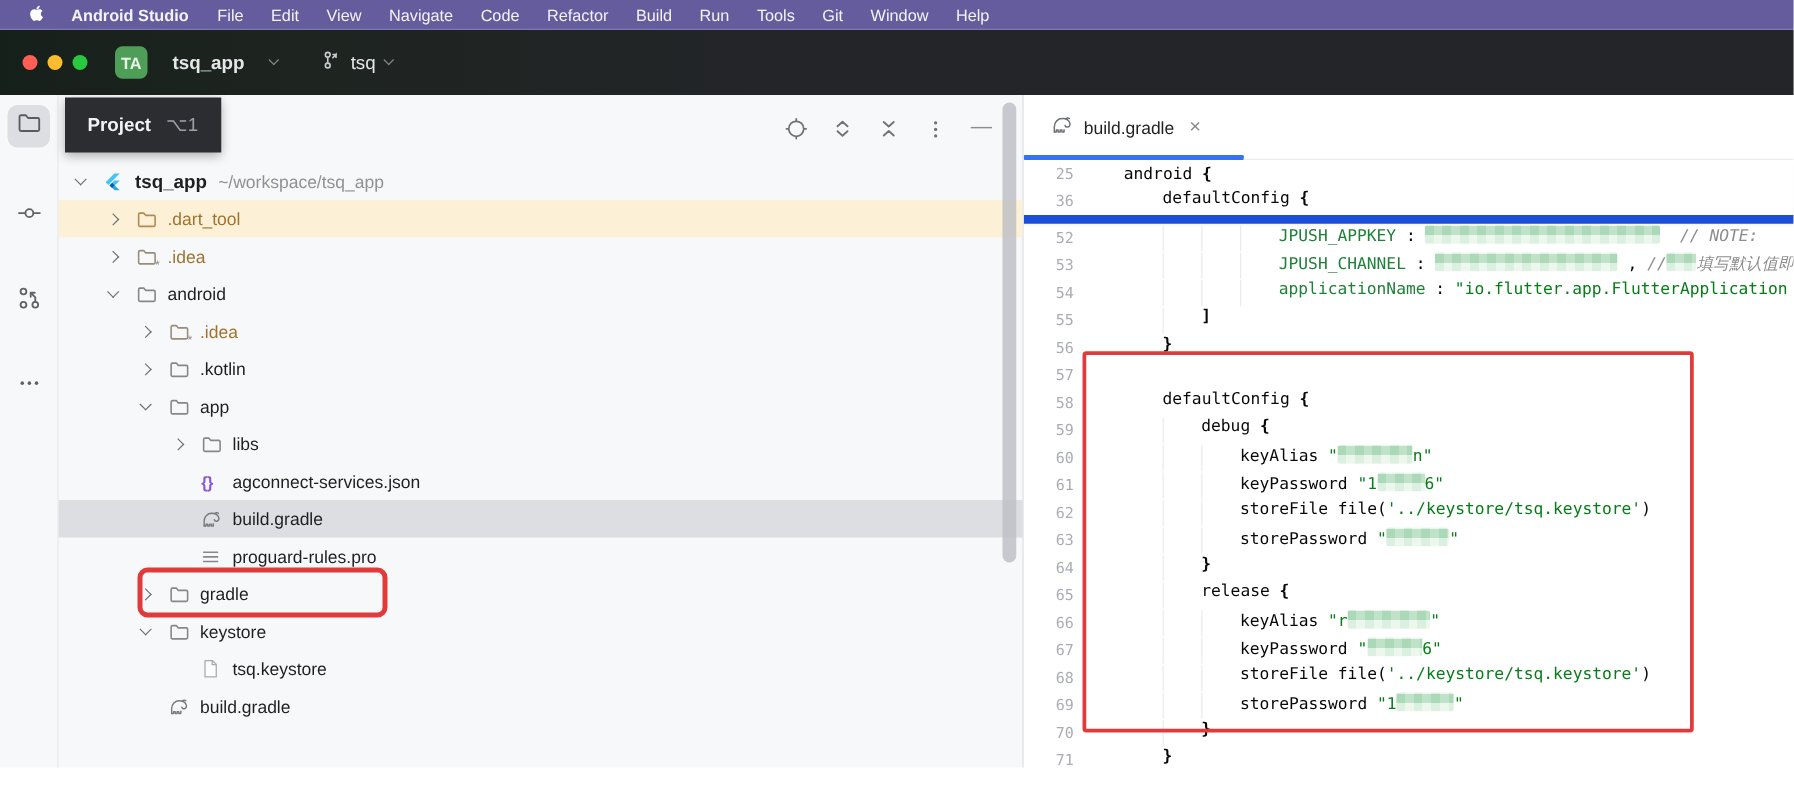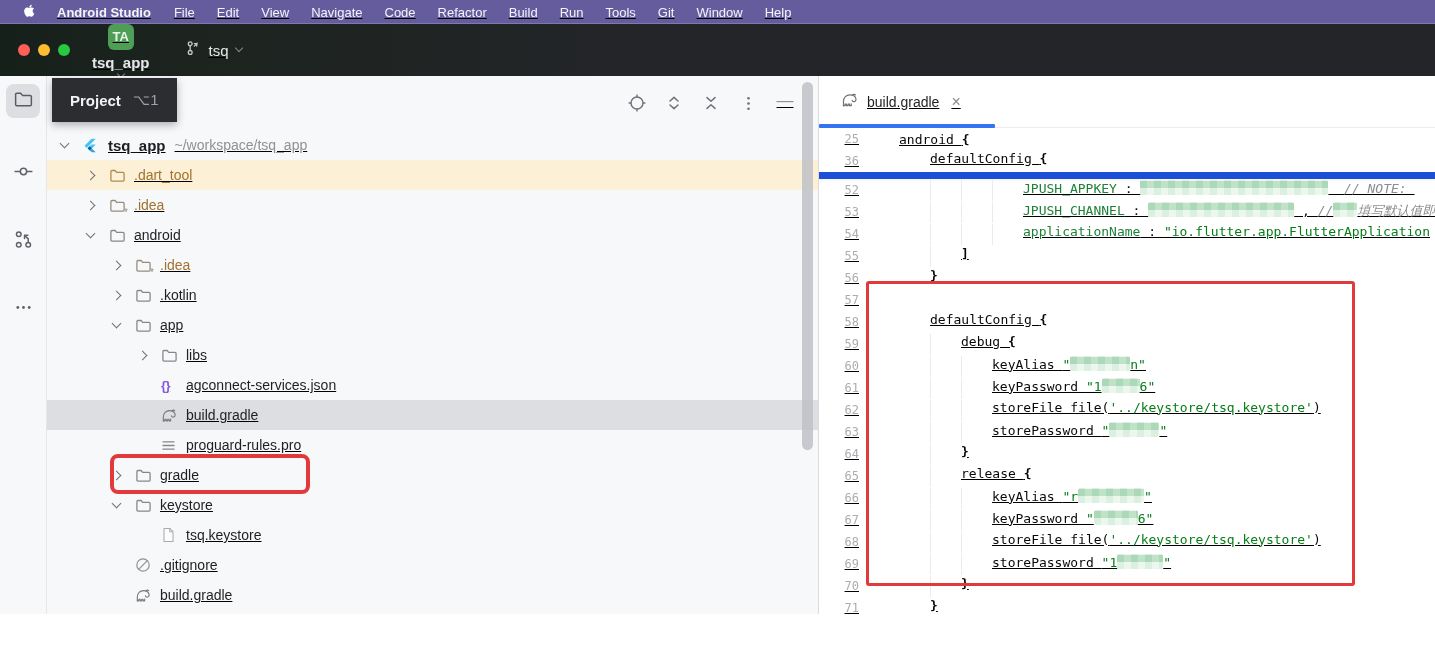--- a/index.html
+++ b/index.html
@@ -1,33 +1,33 @@
 <!DOCTYPE html>
 <html><head>
 <meta charset="utf-8">
 <style>
   * { margin:0; padding:0; box-sizing:border-box; }
   html,body { width:1435px; height:649px; overflow:hidden; background:#fff;
     font-family:"Liberation Sans", sans-serif; }
-  .app { position:relative; width:1435px; height:614px; overflow:hidden;text-decoration:underline; }
+  .app { position:relative; width:1435px; height:614px; overflow:hidden; }
 
   
   .menubar { height:24px; background:#655c9e; display:flex; align-items:center;
     color:#f4f3f8; font-size:13px; box-shadow:inset 0 -1px 0 rgba(255,255,255,.18); }
   .apple { margin:0 10px 0 22px; display:flex; align-items:center; }
   .appname { font-weight:bold; padding:0 12px; }
   .mi { padding:0 11px; cursor:default; }
 
   
   .titlebar { height:52px; display:flex; align-items:center;
     background:linear-gradient(90deg,#16201a 0%,#1d241f 14%,#232528 42%,#242528 100%); }
   .lights { display:flex; gap:8px; margin-left:18px; }
   .light { width:12px; height:12px; border-radius:50%; }
   .l-red{ background:#ff5f57; } .l-yel{ background:#febc2e; } .l-grn{ background:#28c840; }
-  .proj-group { display:flex; align-items:center; margin-left:22px; gap:4px; cursor:default;flex-direction:column; }
+  .proj-group { display:flex; align-items:center; margin-left:22px; gap:20px; cursor:default; }
   .avatar { width:26px; height:26px; border-radius:6px; background:#4f9e58; color:#eaf4ea;
     font-size:13px; font-weight:bold; display:flex; align-items:center; justify-content:center; }
   .tb-name { color:#e6e7e9; font-size:15px; font-weight:bold; }
   .chev { display:inline-block; width:7px; height:7px; border-right:1.6px solid #84878d;
     border-bottom:1.6px solid #84878d; transform:rotate(45deg); margin-top:-4px; }
   .chev.small { width:6px; height:6px; }
   .branch-group { display:flex; align-items:center; gap:7px; margin-left:34px; }
   .tb-branch { color:#e6e7e9; font-size:15px; }
 
   
@@ -368,30 +368,20 @@
               <svg width="15" height="16" viewBox="0 0 16 17" fill="#fdfdfe" stroke="#a9abaf" stroke-width="1.1" stroke-linejoin="round">
                 <path d="M3.2 1.5h6.3l3.3 3.3v10.7H3.2z"></path>
                 <path d="M9.3 1.5v3.5h3.5" fill="none"></path>
               </svg>
             </span>
             <span class="tlabel">tsq.keystore</span>
           </div>
           <div class="trow normal" style="padding-left: 64px;">
             <span class="chev-slot"></span>
             <span class="ticon">
-              <svg width="16" height="16" viewBox="0 0 16 16" fill="none" stroke="#8f9297" stroke-width="1.2">
-                <circle cx="8" cy="8" r="6.2"></circle>
-                <path d="M3.7 12.3 12.3 3.7"></path>
-              </svg>
-            </span>
-            <span class="tlabel">.gitignore</span>
-          </div>
-          <div class="trow normal" style="padding-left: 64px;">
-            <span class="chev-slot"></span>
-            <span class="ticon">
               <svg width="17" height="14" viewBox="0 0 19 15" fill="none" stroke="#75787d" stroke-width="1.25" stroke-linecap="round" stroke-linejoin="round">
                 <path d="M2.6 14V9.6C2.6 5.4 5.6 2.6 9.4 2.6c3.2 0 5.6 1.5 6.3 3.9.4 1.5-.3 2.9-1.6 3.2-1.1.3-2.1-.3-2.4-1.3"></path>
                 <path d="M2.6 14h1.7v-1.7h1.5V14h1.7v-1.7H9V14h1.8v-2"></path>
                 <path d="M12.3 2.9c.7-1 2.1-1.1 3-.3"></path>
               </svg>
             </span>
             <span class="tlabel">build.gradle</span>
           </div>
         </div>
       <div class="v-scrollbar"></div>

